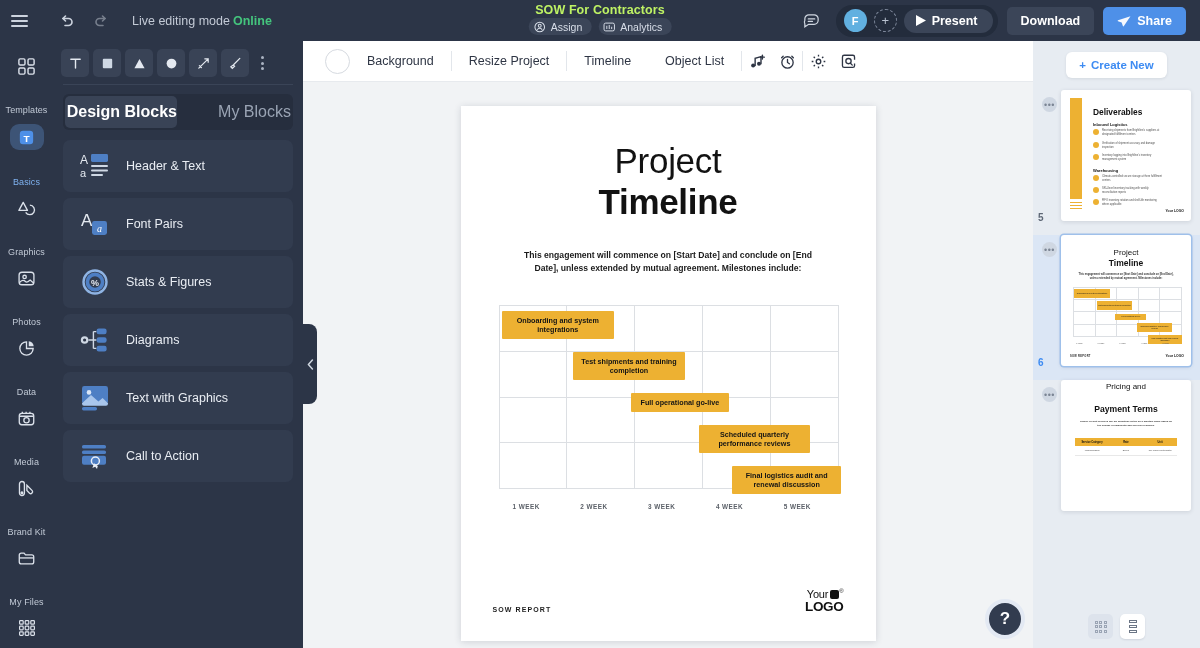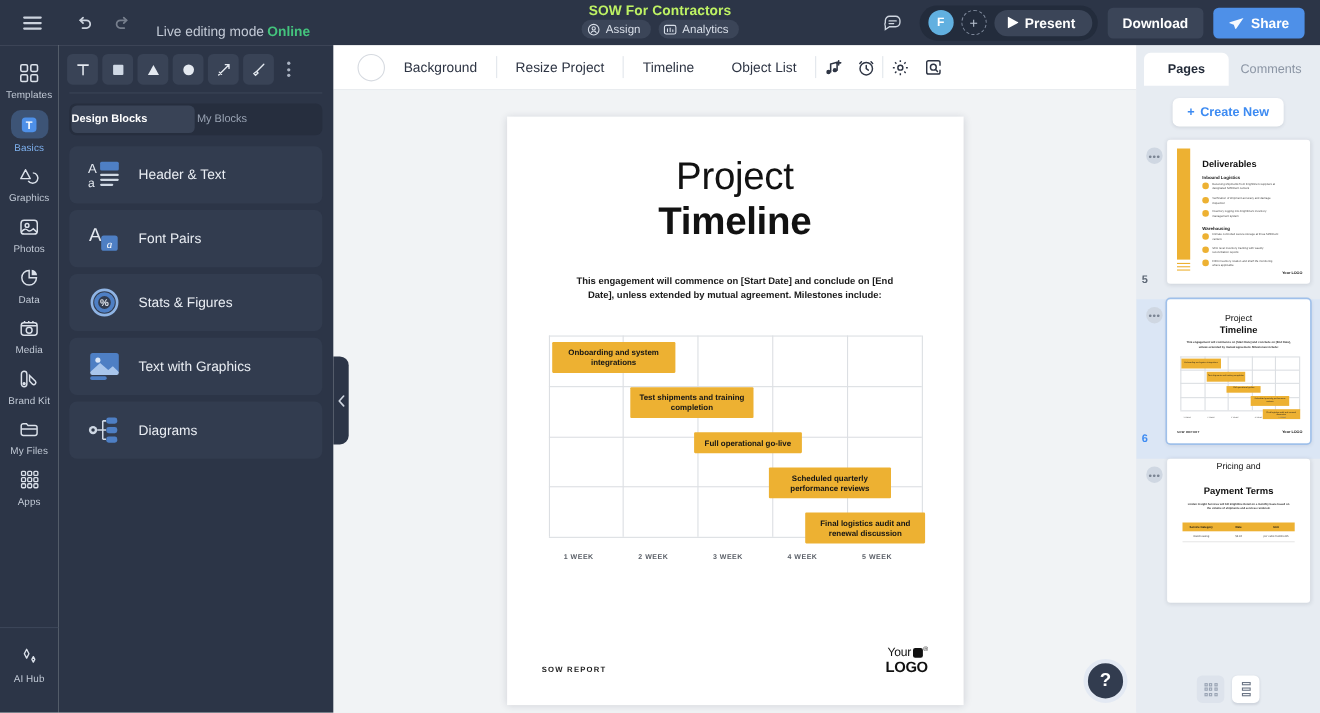--- a/index.html
+++ b/index.html
@@ -8,21 +8,21 @@
     font-family: "Liberation Sans", sans-serif;
     background: #eef0f2; overflow: hidden;
   }
   .app { position: relative; width: 1200px; height: 648px; display: flex; flex-direction: column; }
 
   
   .topbar {
     height: 41px; background: #2c3547; display: flex; align-items: center;
     flex: 0 0 41px; position: relative; z-index: 40;
   }
-  .tb-left { display: flex; align-items: flex-end; gap: 0; padding-left: 14px; }
+  .tb-left { display: flex; align-items: center; gap: 0; padding-left: 4px; }
   .icon-btn {
     width: 30px; height: 30px; display: flex; align-items: center; justify-content: center;
     color: #cfd6e0; cursor: pointer; border-radius: 4px;
   }
   .hamb { display: flex; flex-direction: column; gap: 3px; width: 17px; }
   .hamb i { display: block; height: 2px; background: #ccd3de; border-radius: 1px; }
   .undo-redo { display: flex; align-items: center; gap: 4px; margin-left: 18px; }
   .live-mode { margin-left: 16px; font-size: 12.5px; color: #c3cad6; white-space: nowrap; }
   .live-mode .online { color: #44c47d; font-weight: bold; margin-left: 3px; }
 
@@ -69,21 +69,21 @@
     width: 53px; background: #2c3547; flex: 0 0 53px;
     display: flex; flex-direction: column; align-items: center; padding-top: 8px;
     position: relative; z-index: 30;
   }
   .rail-item {
     width: 53px; padding: 5px 0 4px; display: flex; flex-direction: column;
     align-items: center; gap: 3px; cursor: pointer;
   }
   .rail-ico { width: 26px; height: 24px; display: flex; align-items: center; justify-content: center; color: #dbe1ea; }
   .rail-item.active .rail-ico { background: #3d5476; border-radius: 9px; width: 34px; height: 26px; }
-  .rail-lbl { font-size: 9px; color: #c2cad6; letter-spacing: .1px; }
+  .rail-lbl { font-size: 9px; color: #c2cad6; letter-spacing: .1px; margin-top: 24px; }
   .rail-item.active .rail-lbl { color: #7fb2f0; }
   .rail-spacer { flex: 1; }
   .rail-bottom { border-top: 1px solid #3b4558; width: 100%; padding-top: 9px; padding-bottom: 22px; }
 
   
   .panel {
     width: 250px; flex: 0 0 250px; background: #2c3547; display: flex; flex-direction: column;
     position: relative; z-index: 20;
   }
   .panel-tools { display: flex; align-items: center; gap: 4px; padding: 8px 6px 7px 8px; }
@@ -91,21 +91,21 @@
     width: 28px; height: 28px; border-radius: 5px; background: #394356; color: #e4e9f0;
     display: flex; align-items: center; justify-content: center; cursor: pointer;
   }
   .tool.kebab { background: transparent; width: 18px; flex-direction: column; gap: 2.5px; }
   .tool.kebab i { width: 3px; height: 3px; border-radius: 50%; background: #aab3c2; display: block; }
   .panel-div { height: 1px; background: #3a4457; margin: 0 10px; }
   .seg {
     margin: 9px 10px 5px; background: #262e3e; border-radius: 6px; display: flex; padding: 2px; gap: 2px;
   }
   .seg-btn {
-    flex: 1; text-align: left; padding: 7px 0; font-size: 10px; color: #9aa4b4;
+    flex: 1; text-align: right; padding: 7px 0; font-size: 16px; color: #9aa4b4;
     border-radius: 5px; cursor: pointer;
   }
   .seg-btn.active { background: #394356; color: #fff; font-weight: bold; }
   .blocks { padding: 5px 10px 10px; overflow: hidden; }
   .block {
     display: flex; align-items: center; gap: 15px; background: #323c4f; border-radius: 7px;
     padding: 0 16px; height: 52px; margin-bottom: 6px; cursor: pointer;
   }
   .block-ico { width: 32px; height: 32px; flex: 0 0 32px; display: flex; align-items: center; justify-content: center; }
   .block-lbl { font-size: 12.5px; color: #e9edf3; }
@@ -528,40 +528,52 @@
               <circle cx="15" cy="14" r="11.5" fill="none" stroke="#8fb4e4" stroke-width="2.4"></circle>
               <circle cx="15" cy="14" r="7.6" fill="none" stroke="#4e7fc4" stroke-width="3.6"></circle>
               <text x="15" y="17.6" font-family="Liberation Sans, sans-serif" font-size="9" font-weight="bold" fill="#e4e9f0" text-anchor="middle">%</text>
             </svg>
           </span>
           <span class="block-lbl">Stats &amp; Figures</span>
         </div>
         <div class="block">
           <span class="block-ico">
             <svg width="30" height="28" viewBox="0 0 30 28">
-              <rect x="2" y="2" width="26" height="18" rx="2.4" fill="#4e7fc4"></rect>
-              <circle cx="9" cy="8.4" r="2.3" fill="#dae6f7"></circle>
-              <path d="M2 19.2 11 11l7.4 6.4L22.6 14l5.4 5.2v.6a2 2 0 01-2 2H4a2 2 0 01-2-2z" fill="#a9c6ec"></path>
-              <rect x="2" y="23" width="15" height="3.4" rx="1.6" fill="#4e7fc4"></rect>
-            </svg>
-          </span>
-          <span class="block-lbl">Text with Graphics</span>
-        </div>
-        <div class="block">
-          <span class="block-ico">
-            <svg width="30" height="28" viewBox="0 0 30 28">
               <circle cx="4.6" cy="14" r="3.8" fill="#cfd8e4"></circle>
                 <circle cx="4.6" cy="14" r="1.6" fill="#2c3547"></circle>
               <path d="M8.4 14h5M13.4 5.6V22.4M13.4 5.6h3M13.4 14h3M13.4 22.4h3" stroke="#cfd8e4" stroke-width="1.4" fill="none"></path>
               <rect x="16.6" y="2.6" width="10" height="5.6" rx="2.2" fill="#4e7fc4"></rect>
               <rect x="16.6" y="11.2" width="10" height="5.6" rx="2.2" fill="#4e7fc4"></rect>
               <rect x="16.6" y="19.8" width="10" height="5.6" rx="2.2" fill="#4e7fc4"></rect>
             </svg>
           </span>
           <span class="block-lbl">Diagrams</span>
+        </div>
+        <div class="block">
+          <span class="block-ico">
+            <svg width="30" height="28" viewBox="0 0 30 28">
+              <rect x="2" y="2" width="26" height="18" rx="2.4" fill="#4e7fc4"></rect>
+              <circle cx="9" cy="8.4" r="2.3" fill="#dae6f7"></circle>
+              <path d="M2 19.2 11 11l7.4 6.4L22.6 14l5.4 5.2v.6a2 2 0 01-2 2H4a2 2 0 01-2-2z" fill="#a9c6ec"></path>
+              <rect x="2" y="23" width="15" height="3.4" rx="1.6" fill="#4e7fc4"></rect>
+            </svg>
+          </span>
+          <span class="block-lbl">Text with Graphics</span>
+        </div>
+        <div class="block">
+          <span class="block-ico">
+            <svg width="30" height="28" viewBox="0 0 30 28">
+              <rect x="2" y="3" width="24" height="3.6" rx="1.6" fill="#4e7fc4"></rect>
+              <rect x="2" y="8.4" width="24" height="3.6" rx="1.6" fill="#4e7fc4"></rect>
+              <rect x="2" y="13.8" width="24" height="9" rx="2" fill="#4e7fc4"></rect>
+              <circle cx="15.4" cy="19" r="4" fill="none" stroke="#e8eef7" stroke-width="1.5"></circle>
+              <path d="M14 21.2 12.4 26l2.8-1.2 1.8 2.2.8-3z" fill="#e8eef7"></path>
+            </svg>
+          </span>
+          <span class="block-lbl">Call to Action</span>
         </div>
       </div>
     </div>
 
     <div class="collapse-tab">
       <svg width="7" height="11" viewBox="0 0 7 11" fill="none" stroke="#cfd6e0" stroke-width="1.5" stroke-linecap="round" stroke-linejoin="round">
         <path d="M5.4 1 1.4 5.5l4 4.5"></path>
       </svg>
     </div>
 
@@ -647,24 +659,20 @@
               <div class="logo-logo">LOGO</div>
             </div>
           </div>
         </div>
 
         <div class="help-btn">?</div>
       </div>
     </div>
 
     <div class="right">
-      <div class="right-tabs">
-        <div class="rtab active">Pages</div>
-        <div class="rtab">Comments</div>
-      </div>
       <div class="create-new">
         <span>+</span>
         <span>Create New</span>
       </div>
 
       <div class="pages-list">
 
         <div class="page-slot">
           <div class="dots">•••</div>
           <div class="page-num">5</div>

